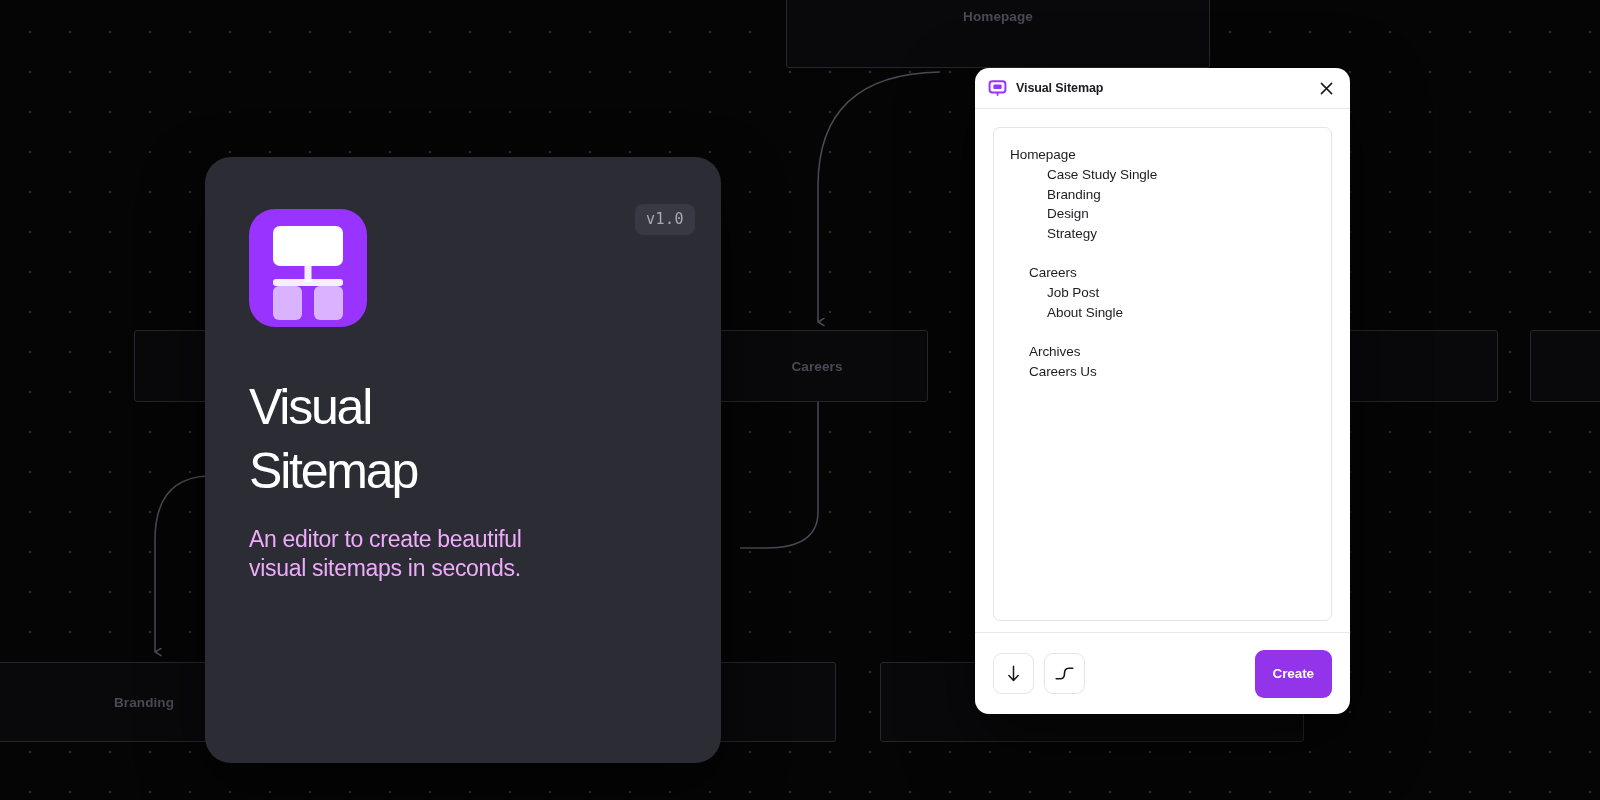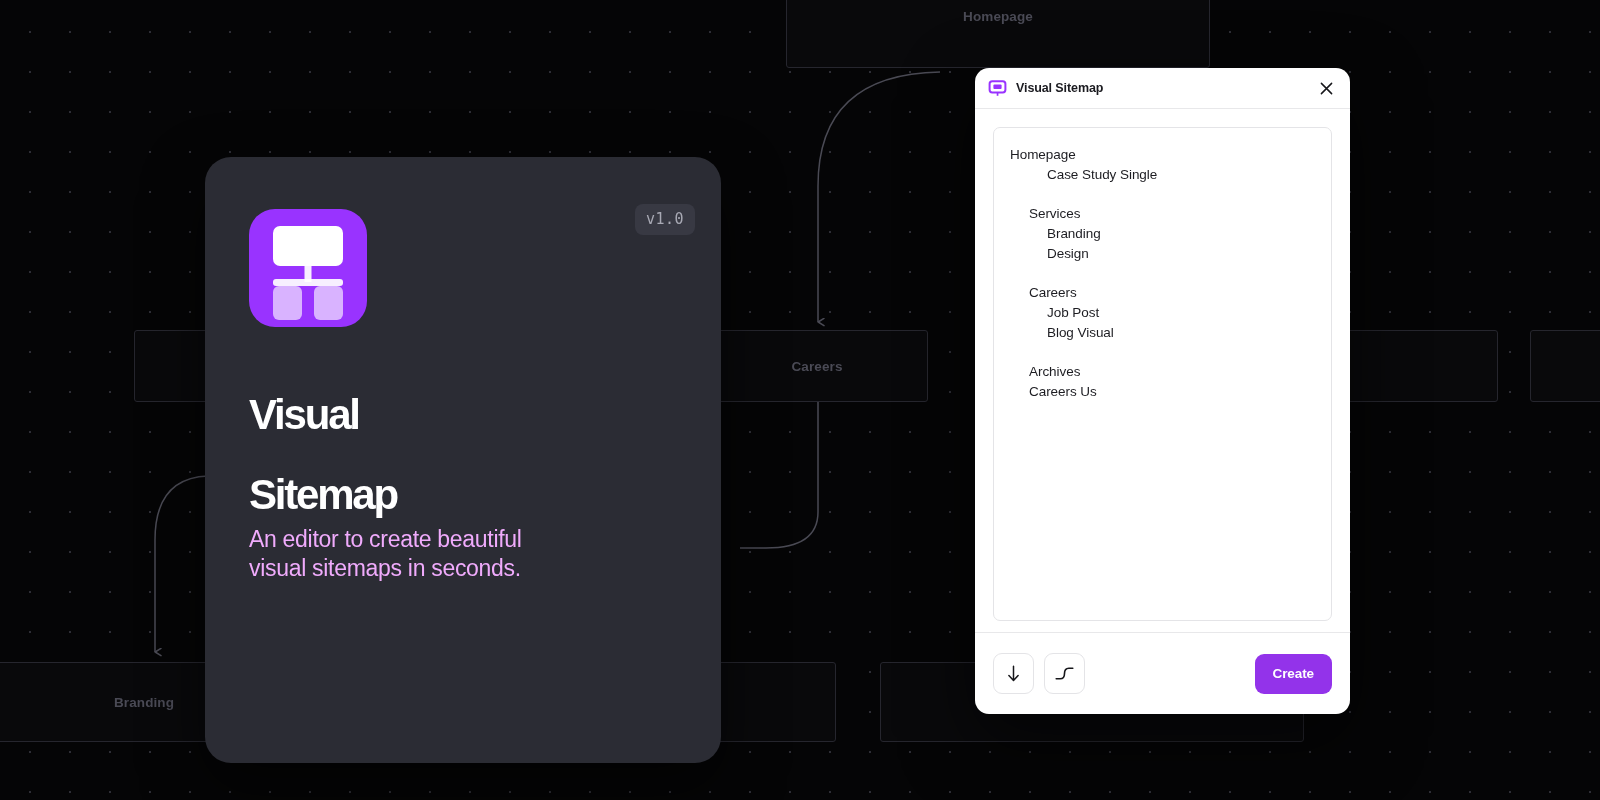--- a/index.html
+++ b/index.html
@@ -53,22 +53,22 @@
     position:absolute; right:26px; top:47px;
     padding:6px 11px 7px;
     background:#383943;
     border-radius:8px;
     font-family:"DejaVu Sans Mono", monospace;
     font-size:15px; color:#a8a9b4; letter-spacing:.5px;
   }
 
   #hero-title {
     position:absolute; left:44px; top:218px;
-    font-size:42px; line-height:80px;
-    font-weight:700; color:#ffffff;
+    font-size:50px; line-height:64px;
+    font-weight:400; color:#ffffff;
     letter-spacing:-2.2px;
     white-space:pre-line;
   }
   #hero-sub {
     position:absolute; left:44px; top:368px;
     font-size:23px; line-height:29px;
     color:#f0abfc; letter-spacing:-.3px;
     white-space:pre-line;
   }
 
@@ -131,21 +131,21 @@
     width:41px; height:41px;
     border:1px solid #e4e4e7;
     border-radius:9px;
     background:#fff;
     display:flex; align-items:center; justify-content:center;
     cursor:pointer; margin-right:10px;
   }
   .tool-btn svg { display:block; }
   #create-btn {
     margin-left:auto;
-    height:40px; padding:0 18px;
+    height:48px; padding:0 18px;
     background:#9333ea;
     border:none; border-radius:9px;
     color:#fff; font-size:13.5px; font-weight:700;
     font-family:"Liberation Sans", sans-serif;
     cursor:pointer; letter-spacing:-.1px;
   }
 </style>
 </head>
 <body>
 
@@ -236,26 +236,26 @@
       <svg width="13" height="13" viewBox="0 0 13 13">
         <path d="M1.4 1.4 L11.6 11.6 M11.6 1.4 L1.4 11.6" stroke="#16161a" stroke-width="1.5" stroke-linecap="round"></path>
       </svg>
     </span>
   </div>
 
   <div id="panel-body">
     <div id="sitemap-list">
         <div class="entry lvl0">Homepage</div>
         <div class="entry lvl2">Case Study Single</div>
-        <div class="entry lvl1 gap">Services</div>
         <div class="entry lvl2">Branding</div>
         <div class="entry lvl2">Design</div>
+        <div class="entry lvl2">Strategy</div>
         <div class="entry lvl1 gap">Careers</div>
         <div class="entry lvl2">Job Post</div>
-        <div class="entry lvl2">Blog Visual</div>
+        <div class="entry lvl2">About Single</div>
         <div class="entry lvl1 gap">Archives</div>
         <div class="entry lvl1">Careers Us</div>
       </div>
   </div>
 
   <div id="panel-footer">
     <div class="tool-btn">
       <svg width="19" height="19" viewBox="0 0 19 19">
         <path d="M9.5 2.2 L9.5 16.2 M4.9 11.6 L9.5 16.4 L14.1 11.6" fill="none" stroke="#16161a" stroke-width="1.5" stroke-linecap="round" stroke-linejoin="round"></path>
       </svg>

